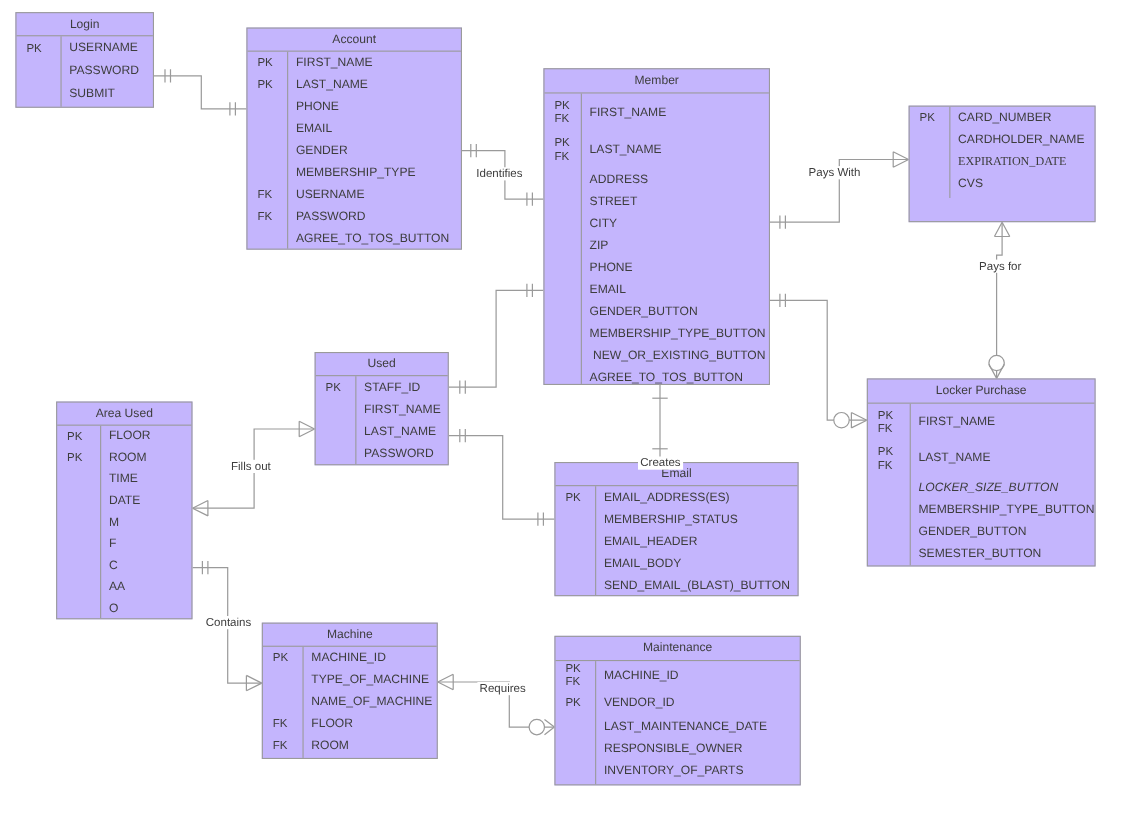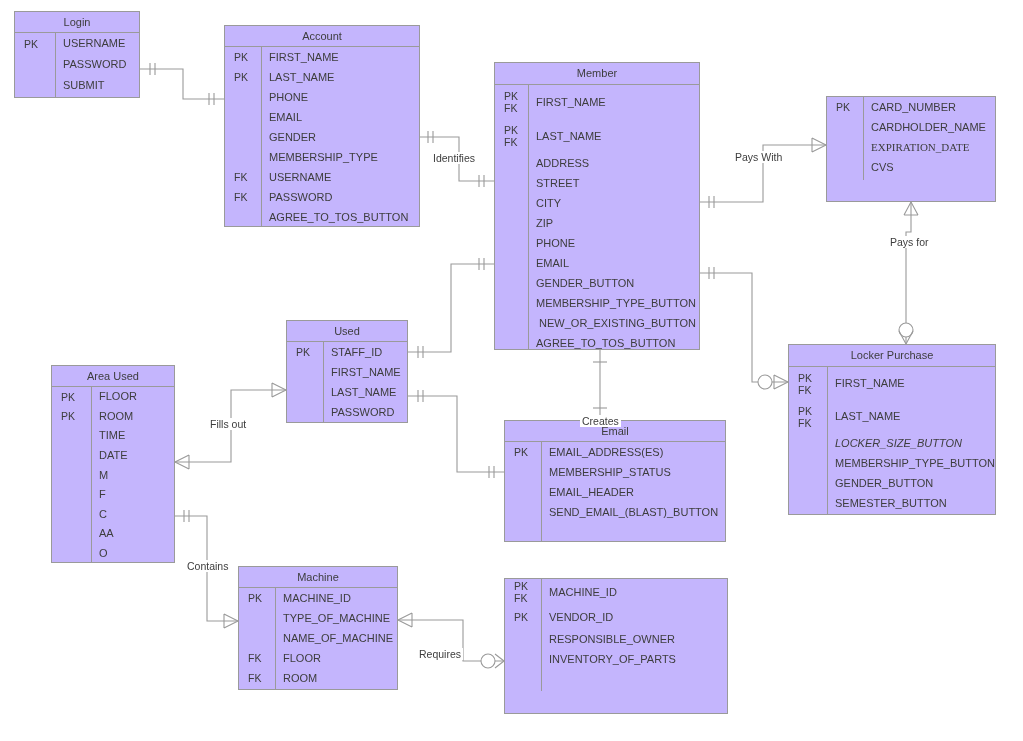--- a/index.html
+++ b/index.html
@@ -171,21 +171,21 @@
 
     </g>
   </svg>
 
   <div class="rel-label" style="left:431px; top:152px;">Identifies</div>
   <div class="rel-label" style="left:733px; top:151px;">Pays With</div>
   <div class="rel-label" style="left:888px; top:236px;">Pays for</div>
   <div class="rel-label" style="left:580px; top:375px;margin-top:40px;">Creates</div>
   <div class="rel-label" style="left:208px; top:418px;">Fills out</div>
   <div class="rel-label" style="left:185px; top:560px;">Contains</div>
-  <div class="rel-label" style="left:417px; top:620px;margin-top:28px;">Requires</div>
+  <div class="rel-label" style="left:434px; top:620px;">Requires</div>
 
 <div class="entity" style="left: 14px; top: 11px; width: 126px; height: 87px;">
       <div class="ent-title" style="height: 21px; line-height: 20px;">Login</div>
       <div class="ent-body" style="height: 64px;">
         <div class="keycol-rule" style="left: 40px;"></div>
         <div class="attr-row" style="height: 21px;">
           <div class="attr-key" style="width: 40px;">
             <span>PK</span>
           </div>
           <div class="attr-name">USERNAME</div>
@@ -452,20 +452,24 @@
         <div class="attr-row" style="height: 20px;">
           <div class="attr-key" style="width: 36px;"></div>
           <div class="attr-name">MEMBERSHIP_STATUS</div>
         </div>
         <div class="attr-row" style="height: 20px;">
           <div class="attr-key" style="width: 36px;"></div>
           <div class="attr-name">EMAIL_HEADER</div>
         </div>
         <div class="attr-row" style="height: 20px;">
           <div class="attr-key" style="width: 36px;"></div>
+          <div class="attr-name">EMAIL_BODY</div>
+        </div>
+        <div class="attr-row" style="height: 20px;">
+          <div class="attr-key" style="width: 36px;"></div>
           <div class="attr-name">SEND_EMAIL_(BLAST)_BUTTON</div>
         </div>
       </div>
     </div>
     <div class="entity" style="left: 238px; top: 566px; width: 160px; height: 124px;">
       <div class="ent-title" style="height: 21px; line-height: 20px;">Machine</div>
       <div class="ent-body" style="height: 101px;">
         <div class="keycol-rule" style="left: 36px;"></div>
         <div class="attr-row" style="height: 20px;">
           <div class="attr-key" style="width: 36px;">
@@ -489,37 +493,42 @@
         </div>
         <div class="attr-row" style="height: 20px;">
           <div class="attr-key" style="width: 36px;">
             <span>FK</span>
           </div>
           <div class="attr-name">ROOM</div>
         </div>
       </div>
     </div>
     <div class="entity" style="left: 504px; top: 578px; width: 224px; height: 136px;">
+      <div class="ent-title" style="height: 22px; line-height: 21px;">Maintenance</div>
       <div class="ent-body" style="height: 112px;">
         <div class="keycol-rule" style="left: 36px;"></div>
         <div class="attr-row" style="height: 26px;">
           <div class="attr-key" style="width: 36px;">
             <span>PK</span>
             <span>FK</span>
           </div>
           <div class="attr-name">MACHINE_ID</div>
         </div>
         <div class="attr-row" style="height: 24px;">
           <div class="attr-key" style="width: 36px;">
             <span>PK</span>
           </div>
           <div class="attr-name">VENDOR_ID</div>
         </div>
         <div class="attr-row" style="height: 20px;">
           <div class="attr-key" style="width: 36px;"></div>
+          <div class="attr-name">LAST_MAINTENANCE_DATE</div>
+        </div>
+        <div class="attr-row" style="height: 20px;">
+          <div class="attr-key" style="width: 36px;"></div>
           <div class="attr-name">RESPONSIBLE_OWNER</div>
         </div>
         <div class="attr-row" style="height: 20px;">
           <div class="attr-key" style="width: 36px;"></div>
           <div class="attr-name">INVENTORY_OF_PARTS</div>
         </div>
       </div>
     </div>
   </div>
 

